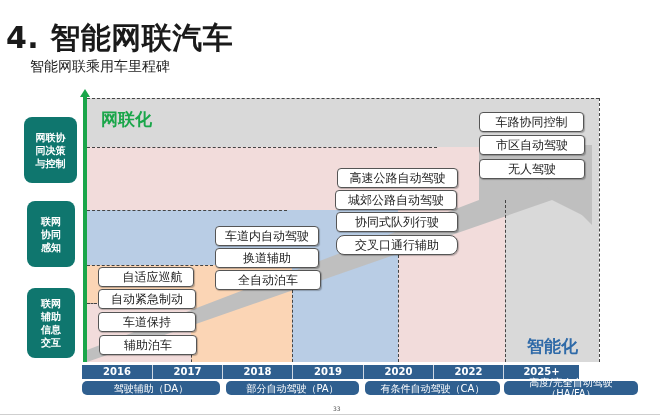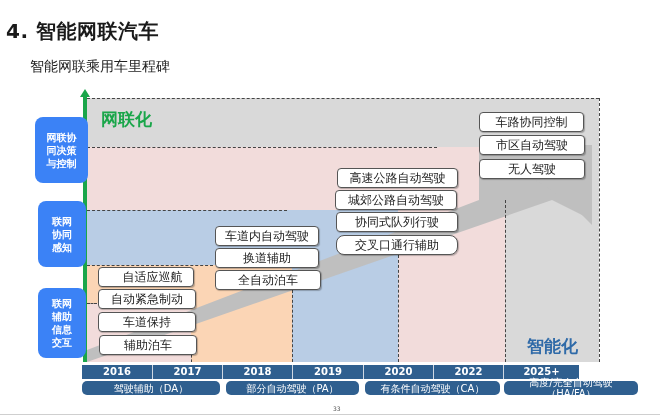--- a/index.html
+++ b/index.html
@@ -1,28 +1,28 @@
 <!DOCTYPE html>
 <html><head>
 <meta charset="utf-8">
 <style>
   * { box-sizing: border-box; margin: 0; padding: 0; }
   html, body { width: 660px; height: 419px; background: #ffffff; overflow: hidden; }
   body { position: relative; font-family: "DejaVu Sans", "Liberation Sans", sans-serif; color: #222; }
 
-  .title { position: absolute; left: 6px; top: 18px; font-size: 20px; font-weight: bold; color: #1a1a1a; letter-spacing: 0.5px; white-space: nowrap; }
+  .title { position: absolute; left: 6px; top: 18px; font-size: 30px; font-weight: bold; color: #1a1a1a; letter-spacing: 0.5px; white-space: nowrap; }
   .subtitle { position: absolute; left: 30px; top: 58px; font-size: 14px; color: #222; white-space: nowrap; }
 
   .abs { position: absolute; }
   .region { position: absolute; }
 
   .dash-h { position: absolute; height: 0; border-top: 1px dashed #444; }
   .dash-v { position: absolute; width: 0; border-left: 1px dashed #444; }
 
-  .side-tag { position: absolute; background: #3b82f6; color: #fff; border-radius: 8px; font-size: 10px; font-weight: bold; line-height: 13px; text-align: right; display: flex; align-items: center; justify-content: center; padding: 2px; margin-left: 11px; }
+  .side-tag { position: absolute; background: #0f766e; color: #fff; border-radius: 8px; font-size: 10px; font-weight: bold; line-height: 13px; text-align: right; display: flex; align-items: center; justify-content: center; padding: 2px; }
 
   .axis-line { position: absolute; left: 83px; top: 96px; width: 4px; height: 266px; background: #1aa64a; }
   .axis-head { position: absolute; left: 80px; top: 89px; width: 0; height: 0; border-left: 5px solid transparent; border-right: 5px solid transparent; border-bottom: 8px solid #1aa64a; }
 
   .label-net { position: absolute; left: 101px; top: 108px; font-size: 17px; font-weight: bold; color: #1aa64a; }
   .label-intel { position: absolute; left: 527px; top: 335px; font-size: 17px; font-weight: bold; color: #2f6aa8; }
 
   .feat { position: absolute; background: #fff; border: 1px solid #555; border-radius: 4px; font-size: 12px; color: #222; text-align: center; line-height: 18px; height: 20px; white-space: nowrap; box-shadow: 1px 1px 1px rgba(0,0,0,0.25); }
 
   .year-row { position: absolute; top: 365px; left: 82px; height: 14px; display: flex; }

